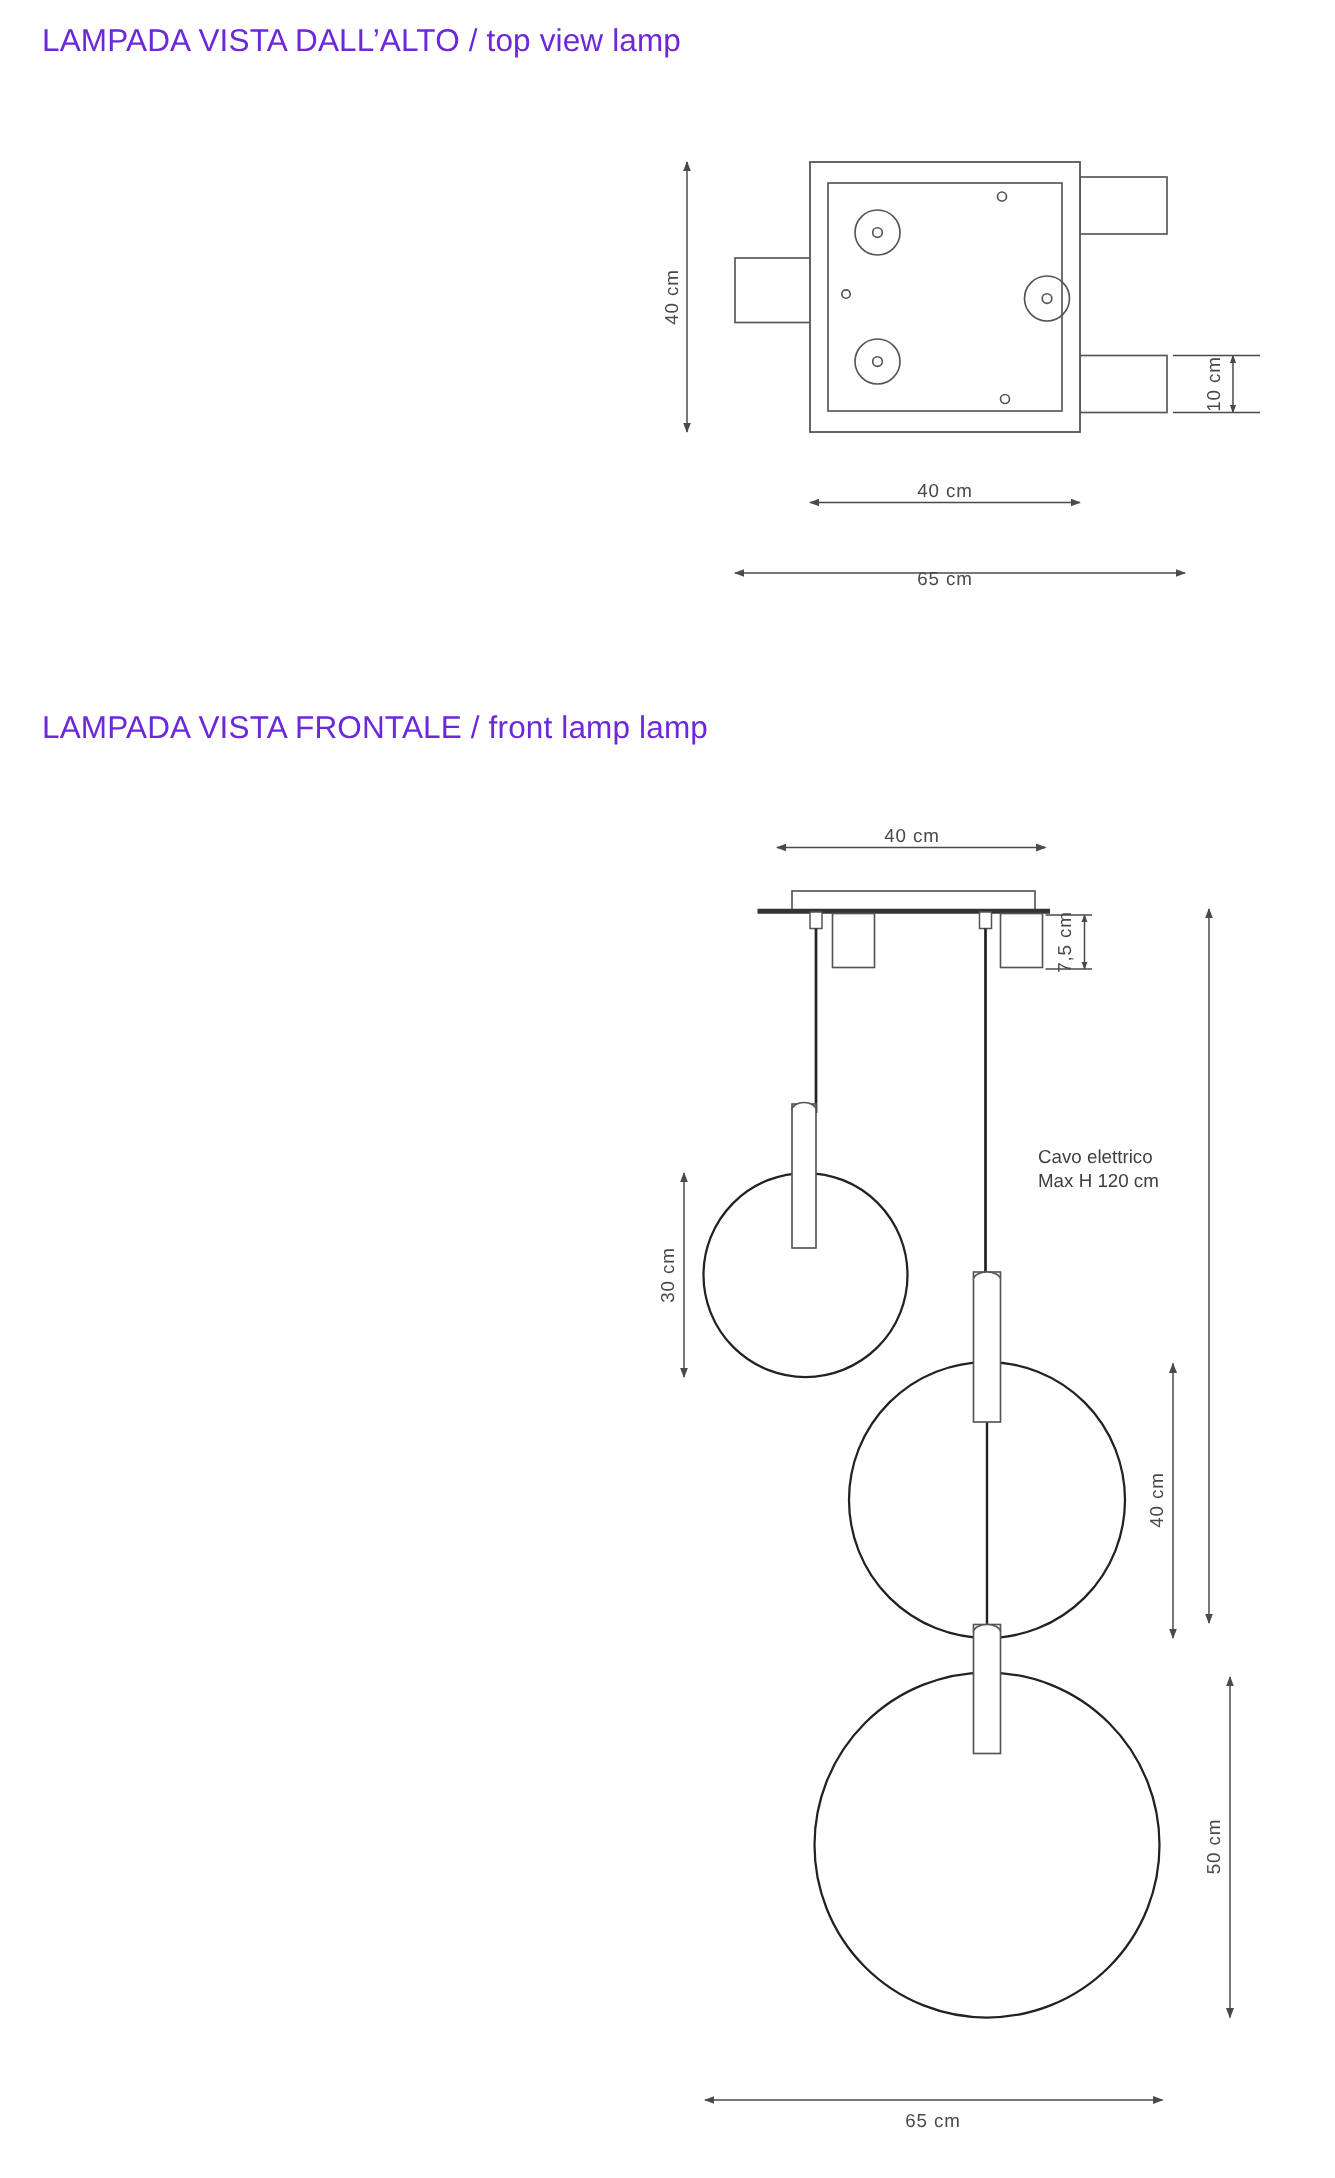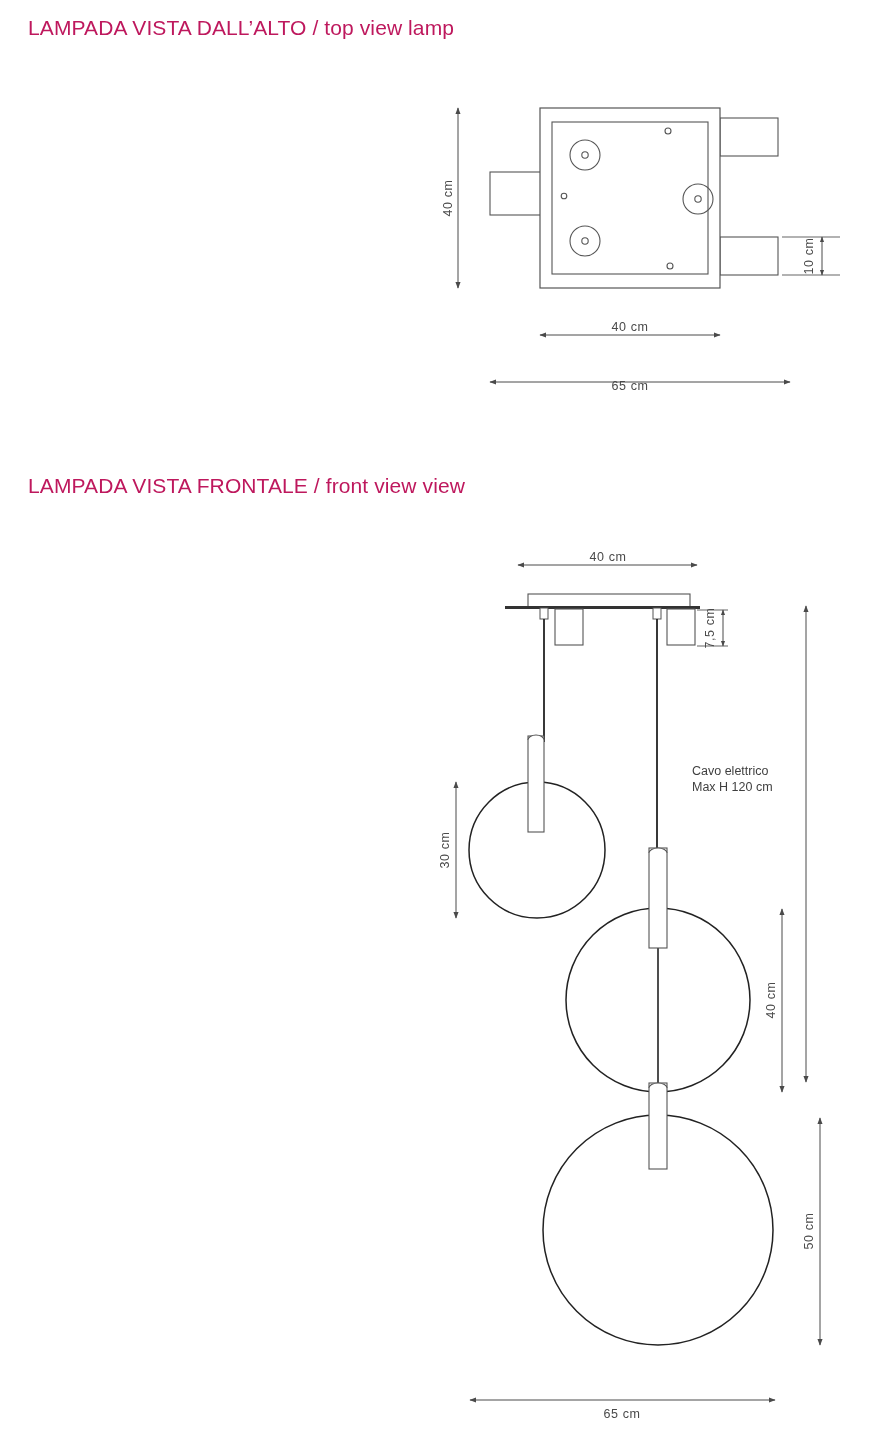--- a/index.html
+++ b/index.html
@@ -11,21 +11,21 @@
     position:relative;
     overflow:hidden;
   }
   .sheet{position:absolute;left:0;top:0;width:890px;height:1452px;}
 
   .section-title{
     position:absolute;
     font-size:21px;
     font-weight:400;
     letter-spacing:0.1px;
-    color:#be185d;
+    color:#6d28d9;
     white-space:nowrap;
   }
   #title-top{left:28px;top:16px;}
   #title-front{left:28px;top:474px;}
 
   svg.draw{position:absolute;left:0;top:0;width:890px;height:1452px;overflow:visible;}
 
   .dimtext{
     font-family:"Liberation Sans", sans-serif;
     font-size:12.5px;
@@ -38,21 +38,21 @@
     fill:#3f3f3f;
   }
 </style>
 </head>
 <body>
 
 <div class="sheet">
 
   <div class="section-title" id="title-top">LAMPADA VISTA DALL’ALTO / top view lamp</div>
 
-  <div class="section-title" id="title-front">LAMPADA VISTA FRONTALE / front view view</div>
+  <div class="section-title" id="title-front">LAMPADA VISTA FRONTALE / front lamp lamp</div>
 
   <svg class="draw" viewBox="0 0 890 1452">
     <defs>
       <marker id="ar-s" viewBox="0 0 10 10" refX="9" refY="5" markerWidth="7" markerHeight="7" orient="auto-start-reverse">
         <path d="M0,1.2 L10,5 L0,8.8 z" fill="#4a4a4a"></path>
       </marker>
       <marker id="ar-e" viewBox="0 0 10 10" refX="9" refY="5" markerWidth="7" markerHeight="7" orient="auto">
         <path d="M0,1.2 L10,5 L0,8.8 z" fill="#4a4a4a"></path>
       </marker>
       <marker id="ar-s2" viewBox="0 0 10 10" refX="9" refY="5" markerWidth="5.5" markerHeight="5.5" orient="auto-start-reverse">

